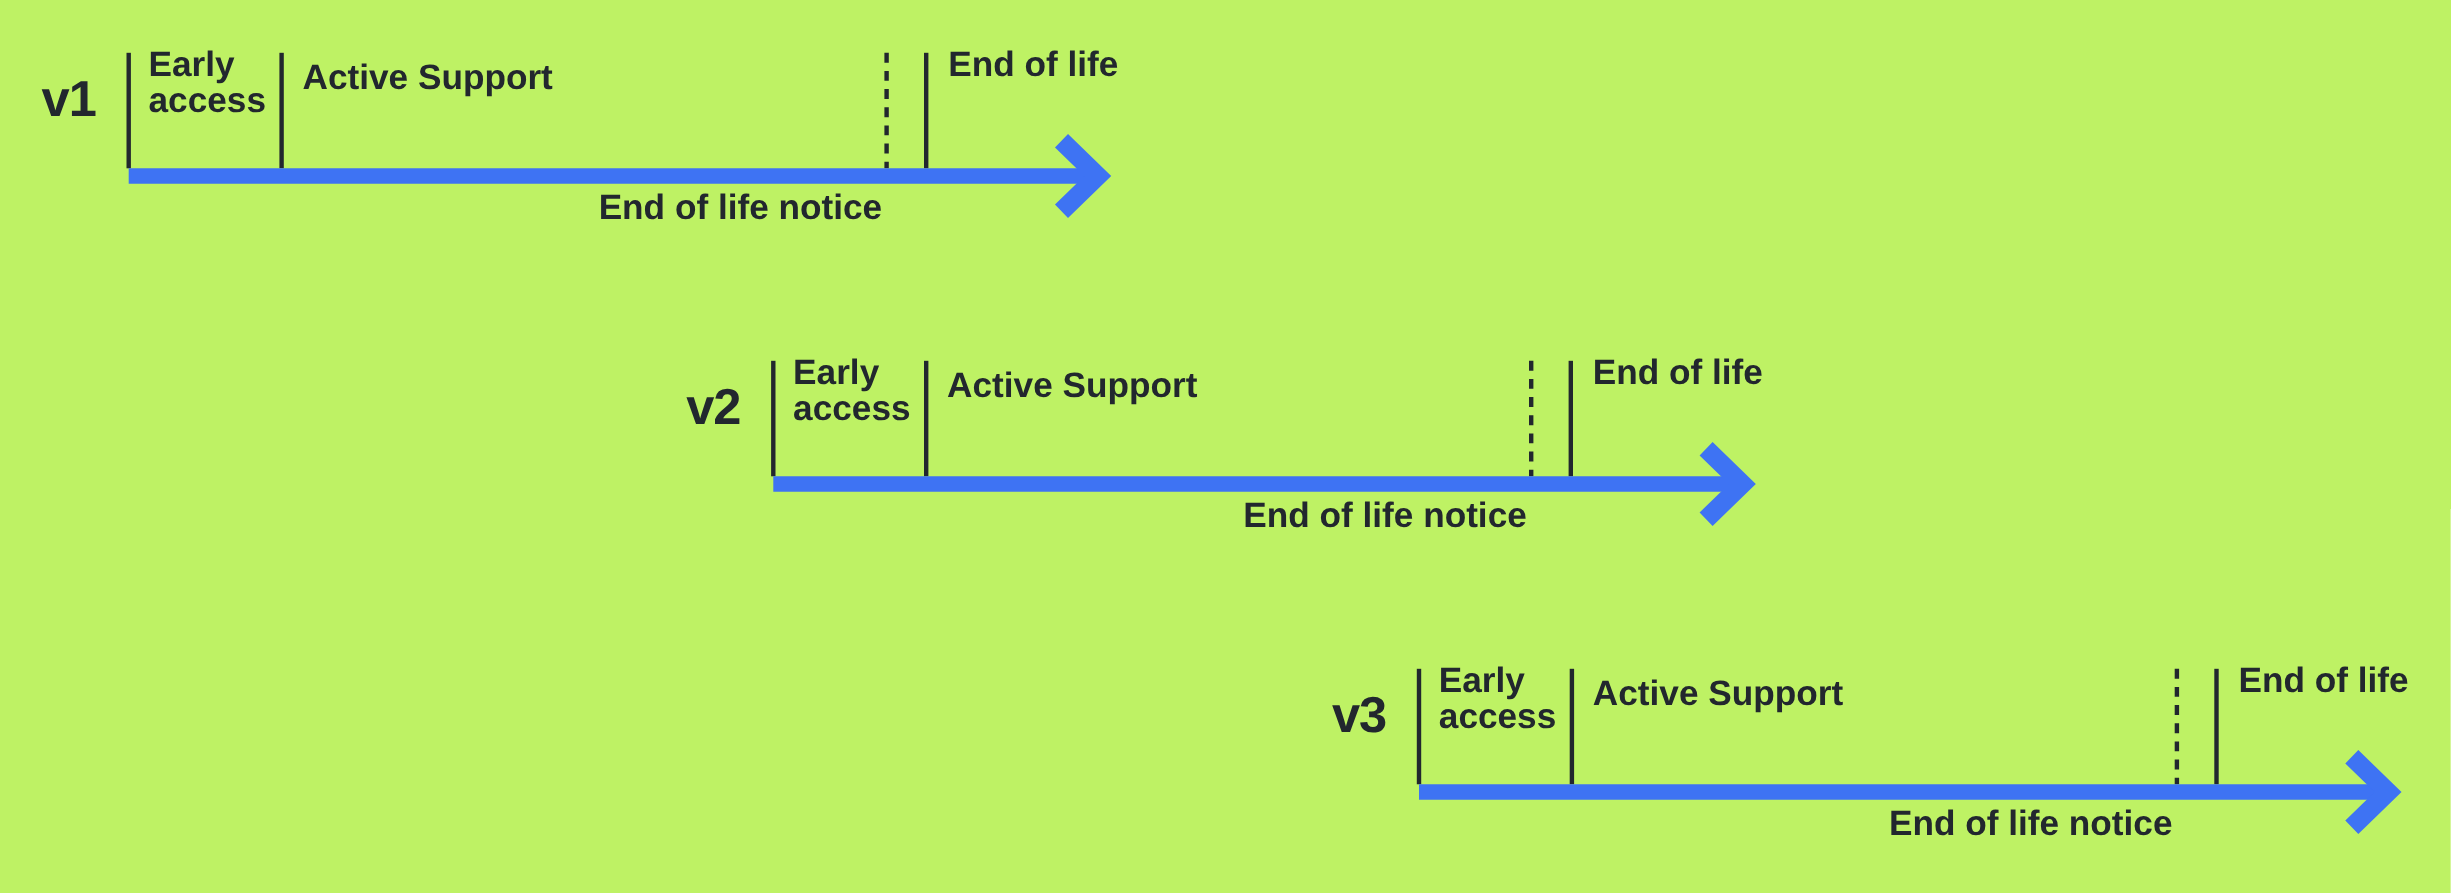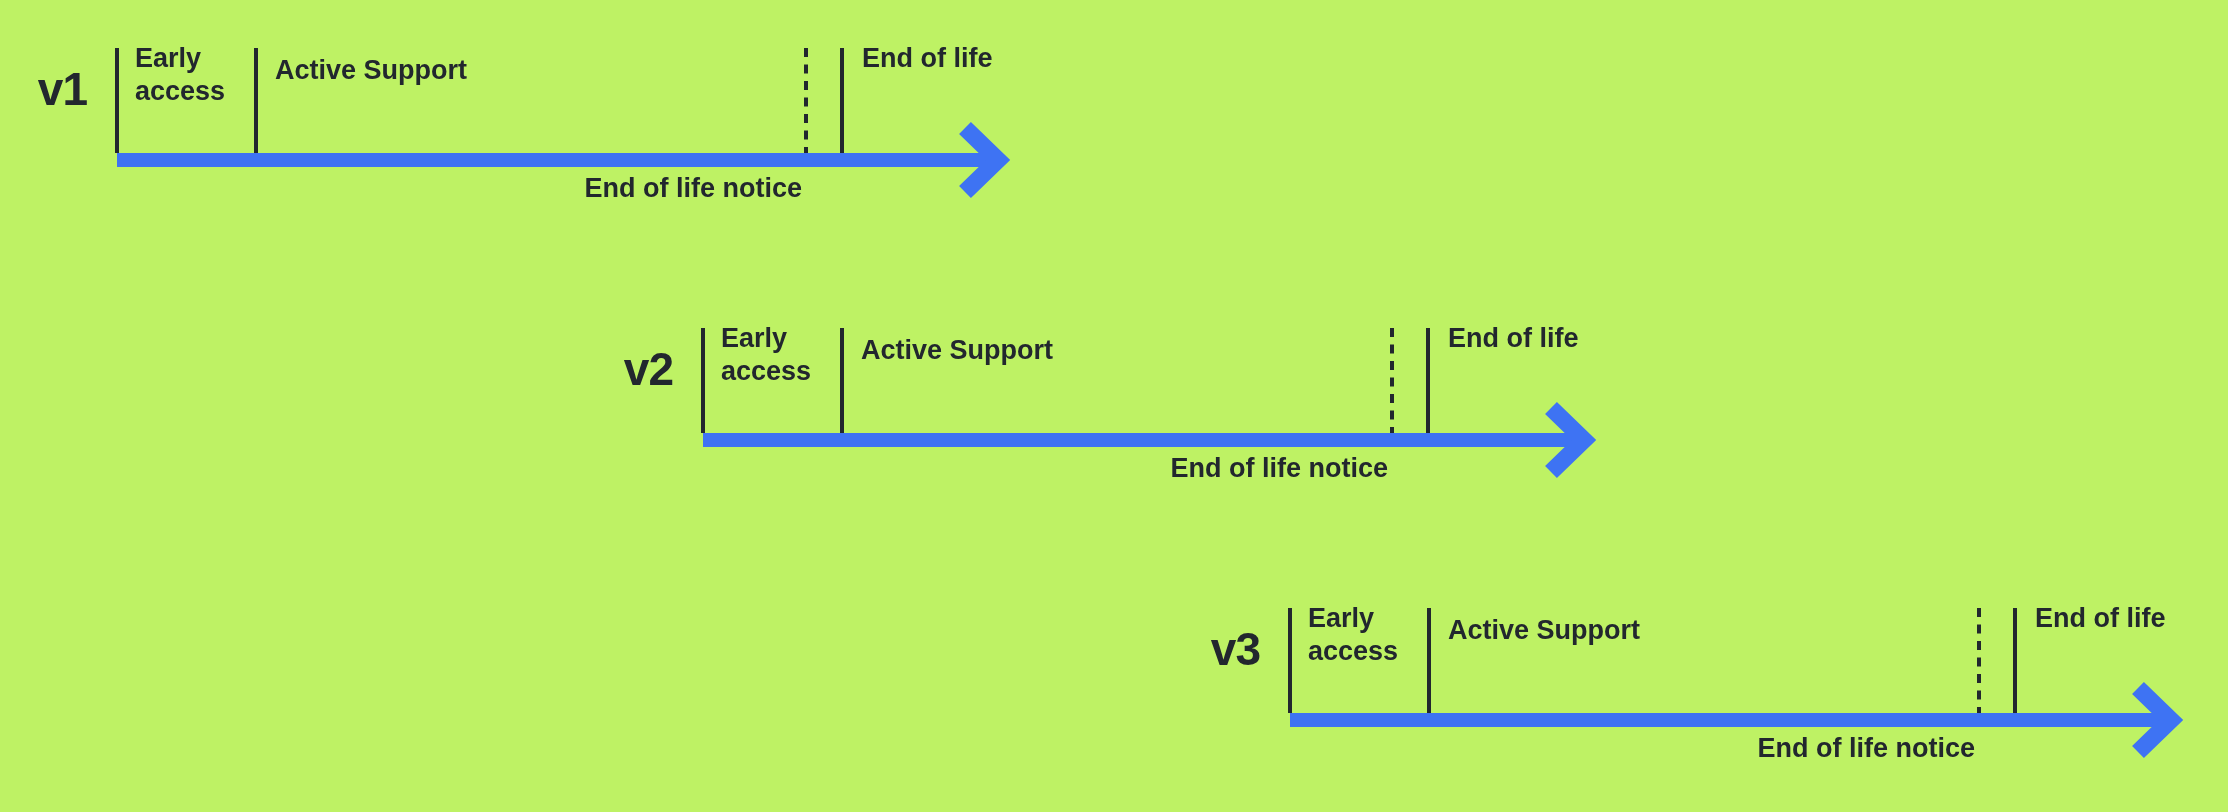--- a/index.html
+++ b/index.html
@@ -57,21 +57,21 @@
     top: 22px;
     width: 130px;
     text-align: right;
     font-size: 46px;
     font-weight: 700;
     color: var(--ink);
     letter-spacing: -1px;
   }
   .lbl {
     position: absolute;
-    font-size: 27px;
+    font-size: 32px;
     font-weight: 700;
     line-height: 33px;
     color: var(--ink);
   }
   .lbl.early   { left: 178px; top: 2px; width: 110px; }
   .lbl.active  { left: 318px; top: 14px; white-space: nowrap; }
   .lbl.eol     { left: 905px; top: 2px; white-space: nowrap; text-align: right; }
   .lbl.notice  { right: 255px; top: 132px; white-space: nowrap; text-align: center; }
   .row-v1 { left: -43px;  top: 40px;  }
   .row-v2 { left: 543px;  top: 320px; }

